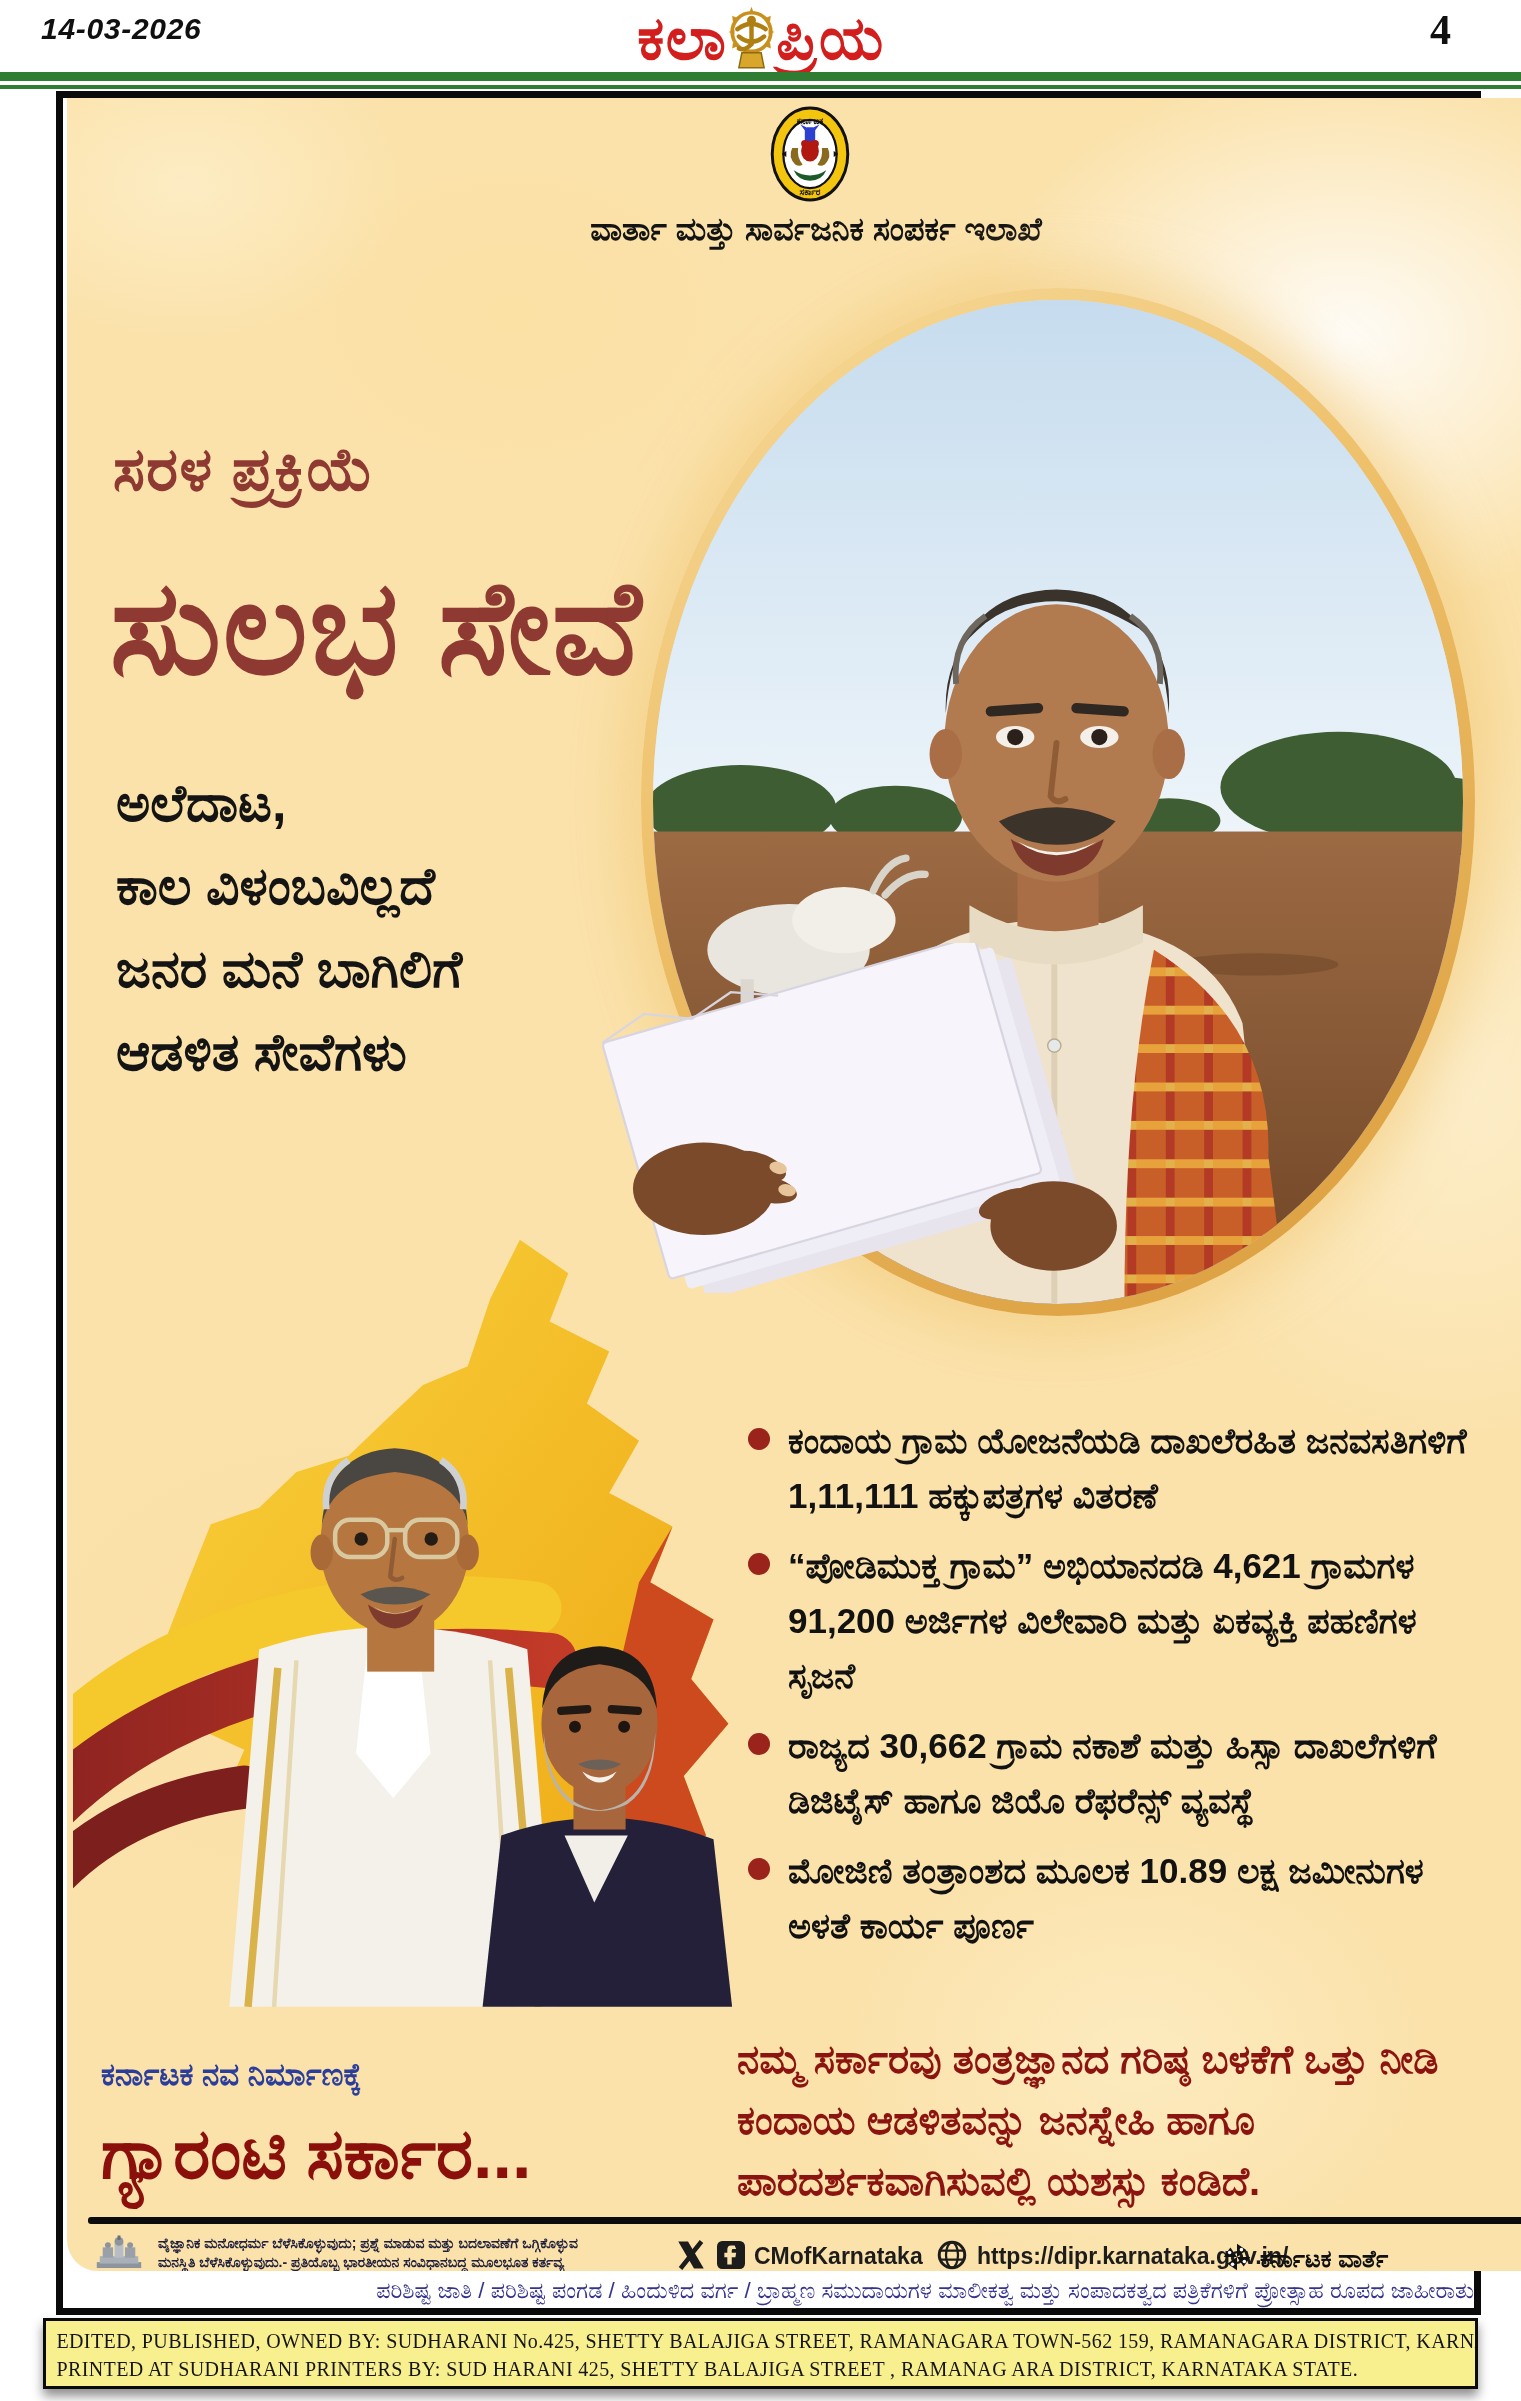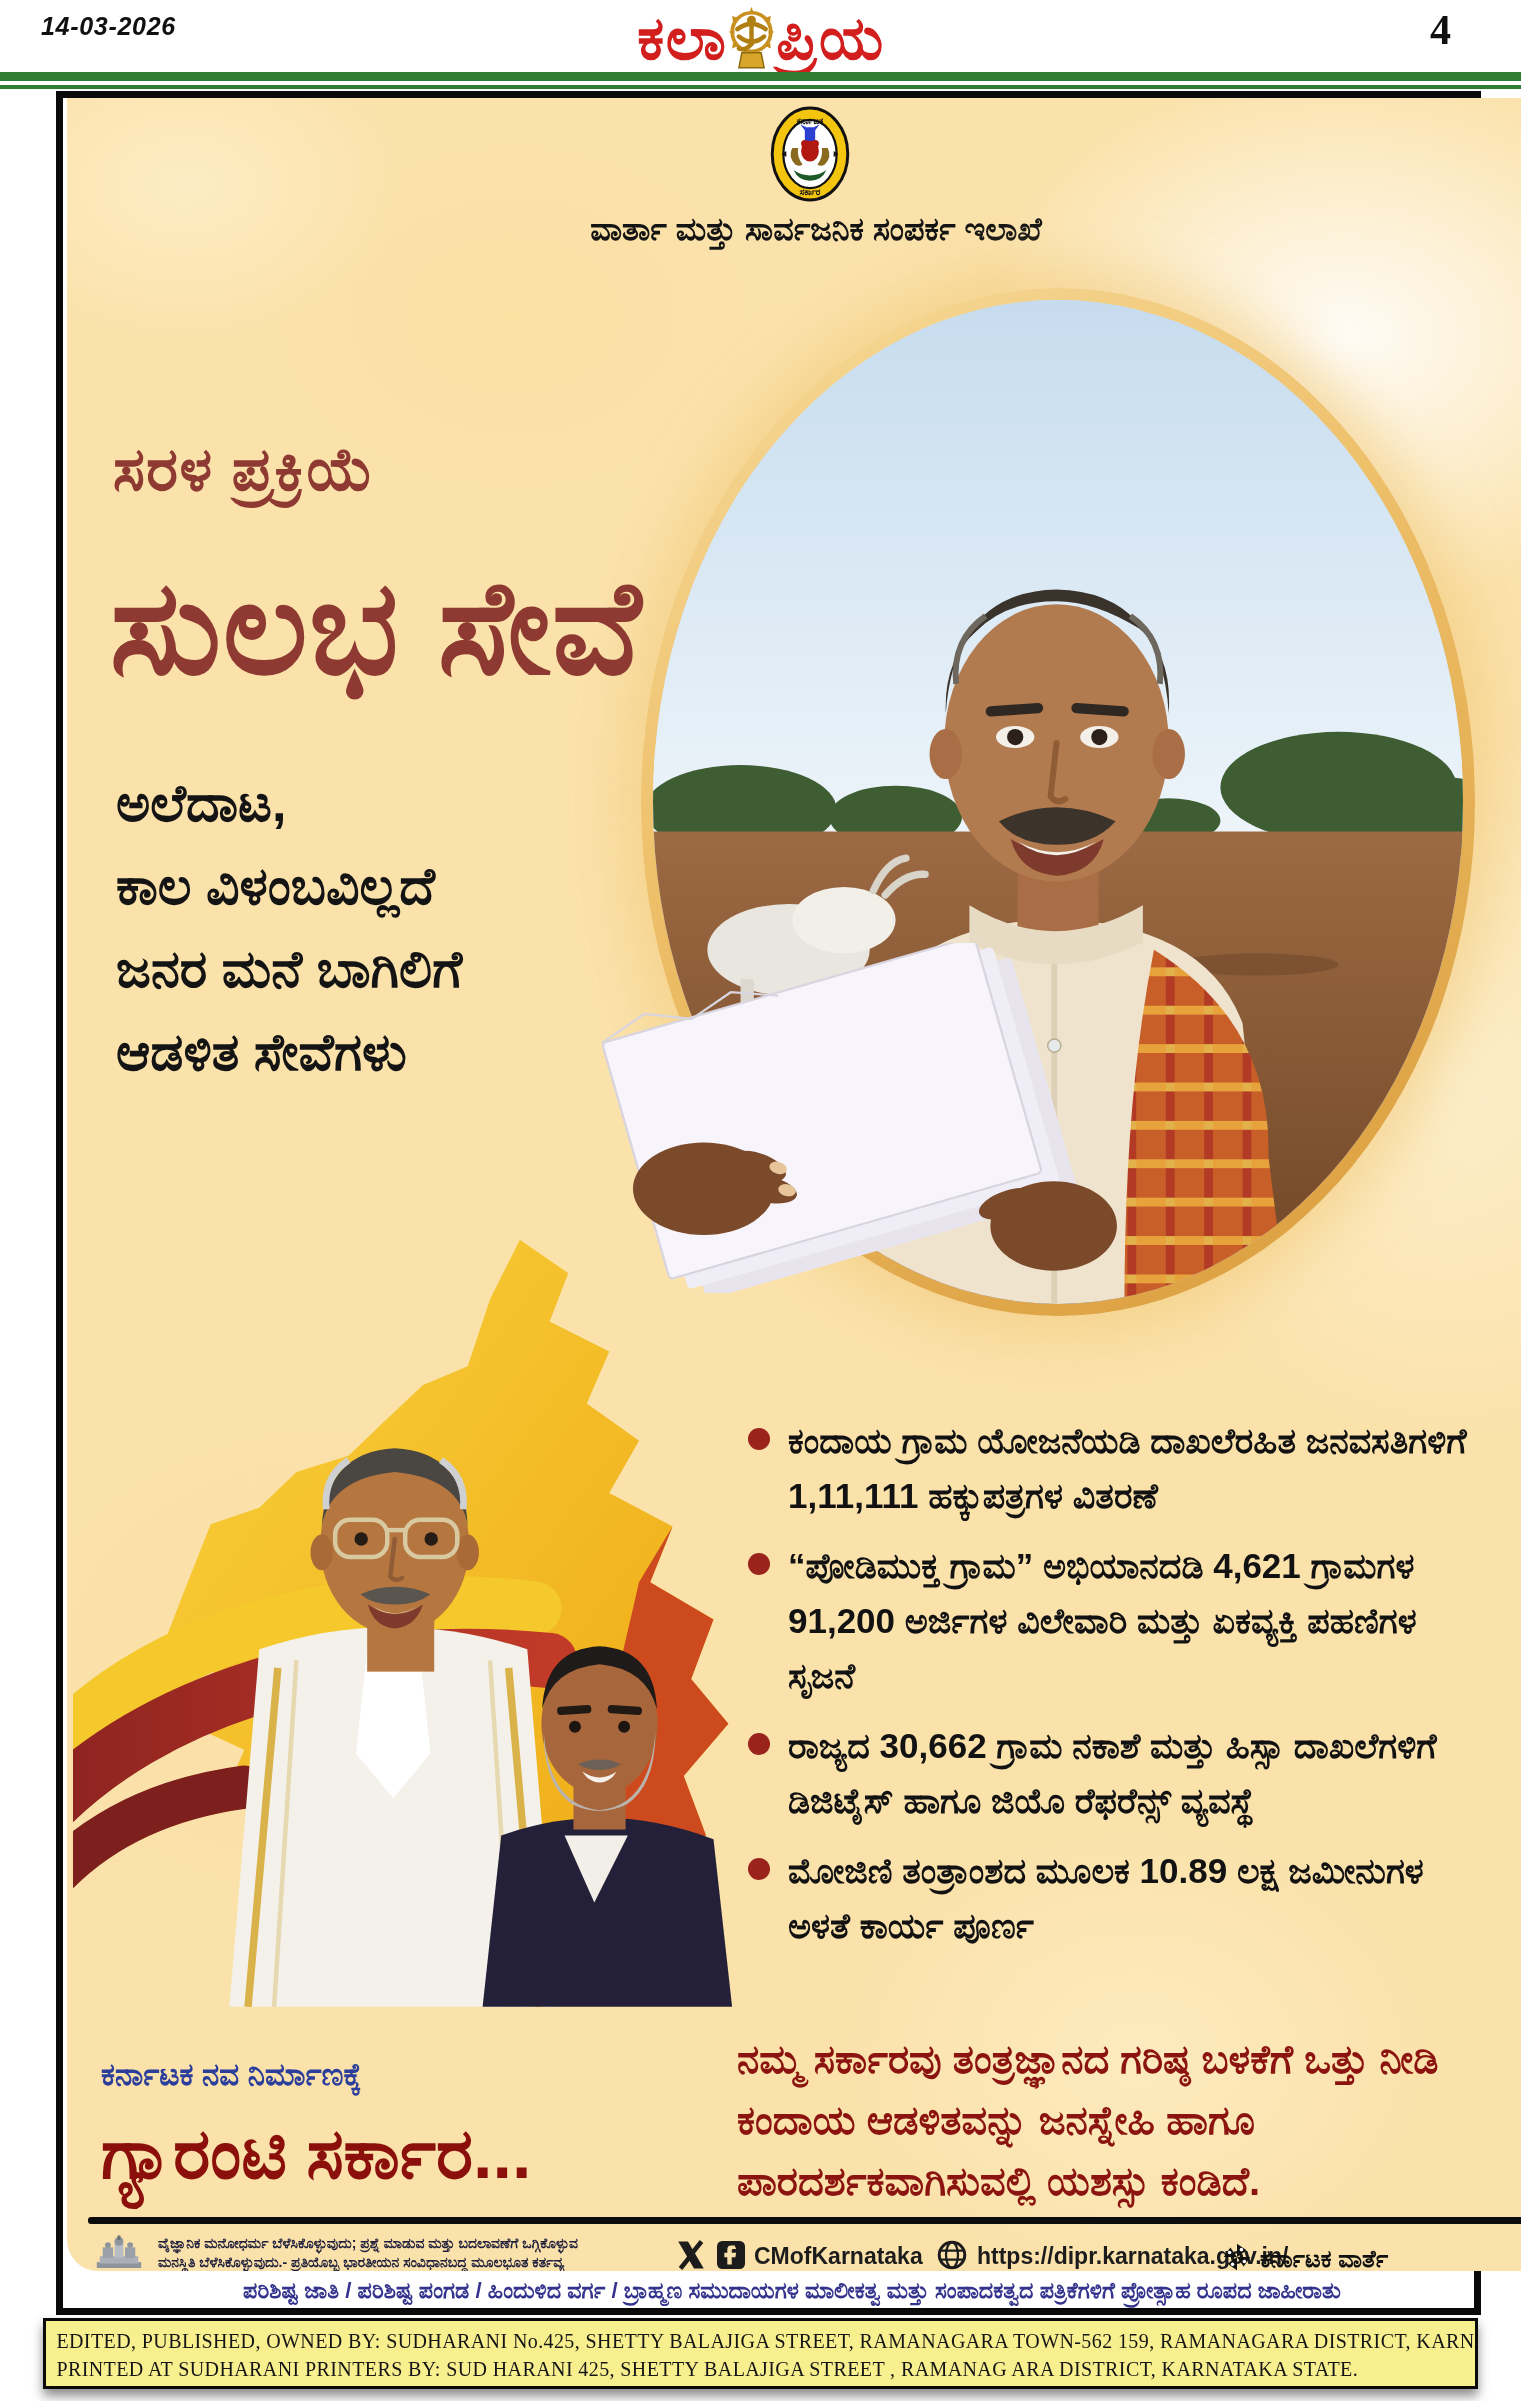--- a/index.html
+++ b/index.html
@@ -4,21 +4,21 @@
 <style>
   html,body{margin:0;padding:0;}
   body{
     width:1522px;height:2401px;position:relative;background:#ffffff;
     font-family:"Liberation Sans", sans-serif;
     -webkit-font-smoothing:antialiased;
   }
   .page{position:absolute;inset:0;overflow:hidden;}
 
   
-  .np-date{position:absolute;left:41px;top:12px;font-size:25px;font-weight:bold;font-style:italic;color:#101010;letter-spacing:0.7px;}
+  .np-date{position:absolute;left:41px;top:12px;font-size:30px;font-weight:bold;font-style:italic;color:#101010;letter-spacing:0.7px;}
   .np-pageno{position:absolute;right:71px;top:6px;font-size:42px;font-weight:bold;font-family:"Liberation Serif",serif;color:#101010;}
   .masthead{position:absolute;left:0;right:0;top:4.5px;height:69px;display:flex;justify-content:center;align-items:center;gap:0;}
   .masthead .word{font-size:60px;font-weight:bold;color:#d31e1e;letter-spacing:1.5px;}
   .rule-green-1{position:absolute;left:0;right:0;top:72px;height:9px;background:#2e7d32;}
   .rule-green-2{position:absolute;left:0;right:0;top:85px;height:3.7px;background:#2e7d32;}
 
   
   .ad{position:absolute;left:56px;top:91px;width:1425px;height:2224px;background:#ffffff;border:7.4px solid #0a0a0a;box-sizing:border-box;}
   .artwork{
     position:absolute;left:4px;top:0;width:1486px;height:2173px;overflow:hidden;
@@ -69,21 +69,21 @@
   .duty-block{position:absolute;left:91px;top:2136px;width:536px;font-size:14px;line-height:19.4px;font-weight:bold;color:#20203d;}
   .building{position:absolute;left:28px;top:2136px;}
   .social-x{position:absolute;left:609px;top:2142px;}
   .social-f{position:absolute;left:650px;top:2143px;}
   .social-handle{position:absolute;left:687px;top:2145px;font-size:23px;font-weight:bold;color:#1c1c1c;}
   .social-globe{position:absolute;left:870px;top:2142px;}
   .social-url{position:absolute;left:910px;top:2145px;font-size:23px;font-weight:bold;color:#1c1c1c;}
   .brand-mark{position:absolute;left:1156px;top:2145px;}
   .brand-text{position:absolute;left:1193px;top:2147px;font-size:24px;font-weight:bold;color:#101010;}
 
-  .notice-line{position:absolute;left:0;right:0;bottom:4.5px;text-align:center;font-size:22.3px;font-weight:bold;color:#34348e;margin-left:47px;}
+  .notice-line{position:absolute;left:0;right:0;bottom:4.5px;text-align:right;font-size:22.3px;font-weight:normal;color:#34348e;margin-left:47px;}
 
   
   .imprint{
     position:absolute;left:43px;top:2318px;width:1435px;height:71px;box-sizing:border-box;
     background:#f8ef8f;border:3px solid #0b0b0b;padding:6px 10.4px;
     box-shadow:0 7.4px 10.4px rgba(0,0,0,.45);
     font-family:"Liberation Serif",serif;font-size:20px;line-height:28px;color:#151515;
     letter-spacing:0.4px;white-space:nowrap;overflow:hidden;
   }
 </style>

